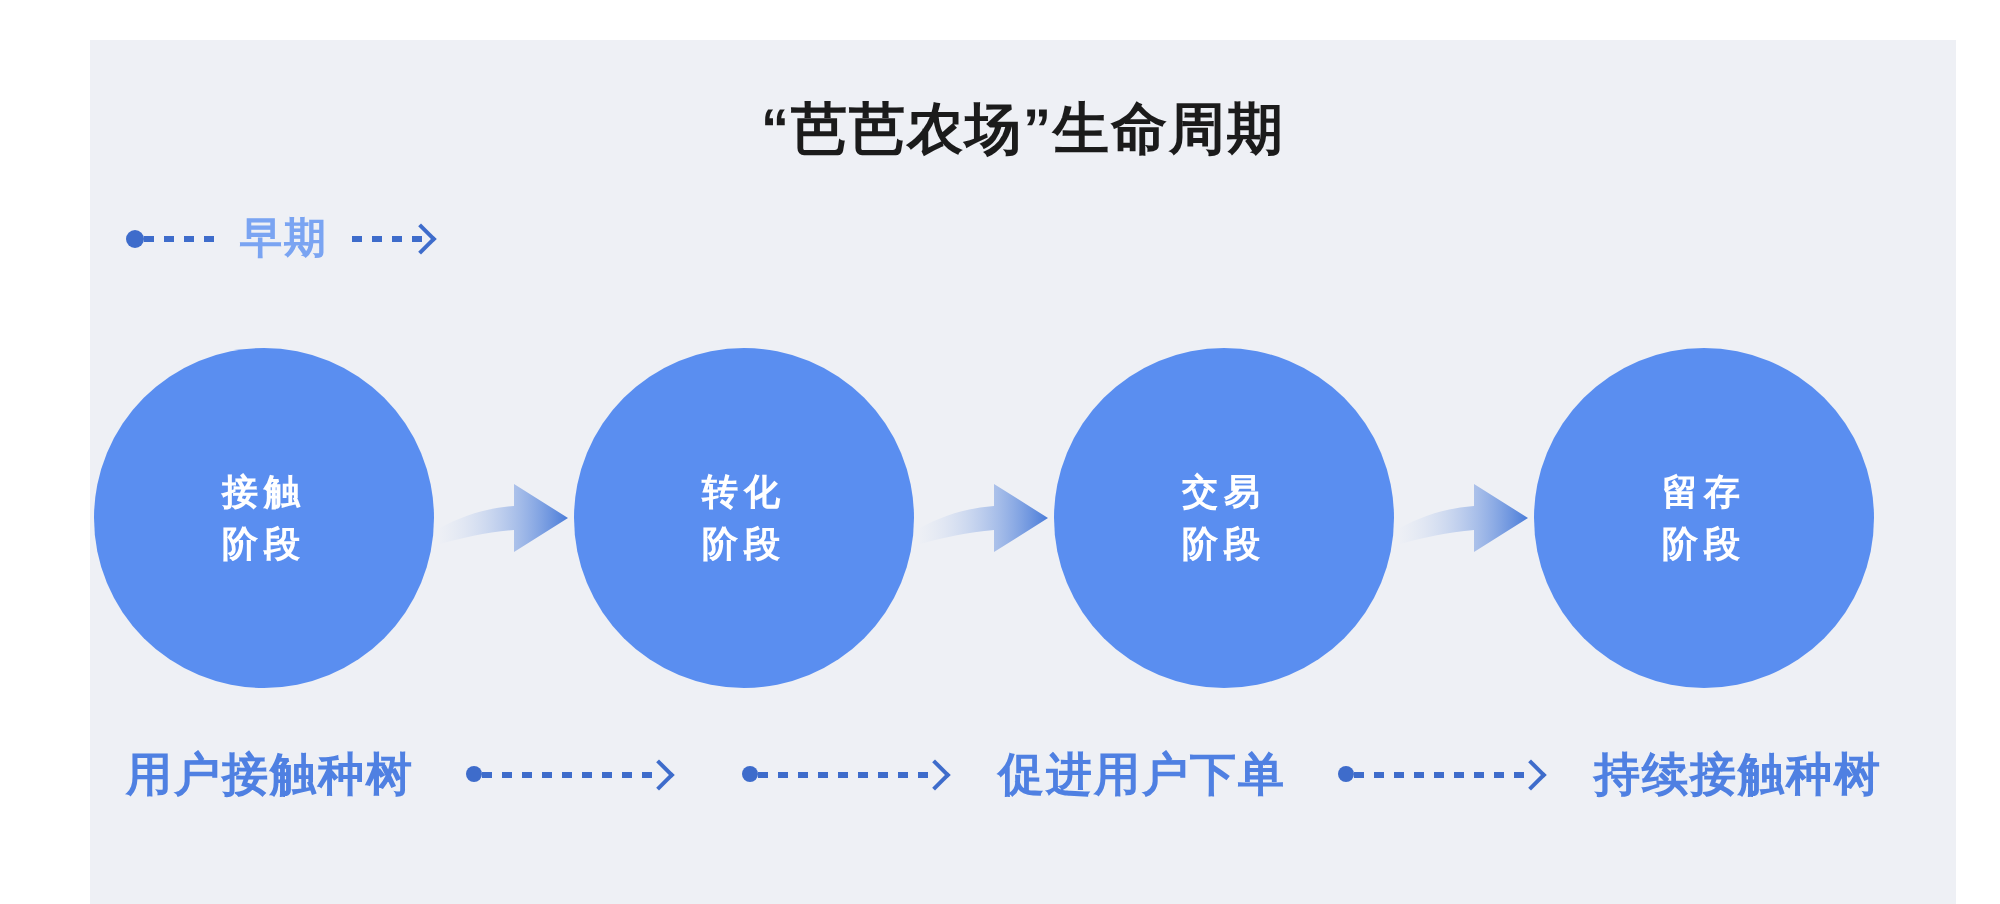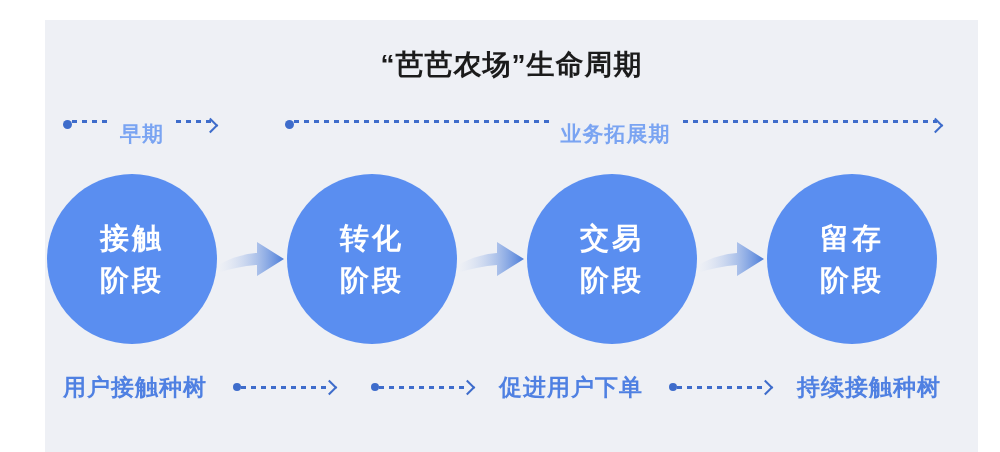--- a/index.html
+++ b/index.html
@@ -12,21 +12,21 @@
     position:absolute;left:45px;top:20px;width:933px;height:448px;
     background:#eef0f5;
     text-decoration:underline;
   }
   .title{
     position:absolute;left:0;top:26px;width:100%;
     text-align:center;font-size:28px;font-weight:bold;color:#1b1b1b;
     letter-spacing:1px;
   }
   
-  .tl-seg{position:absolute;top:100px;height:26px;display:flex;}
+  .tl-seg{position:absolute;top:86px;height:26px;display:flex;align-items:center;}
   .tl-seg1{left:18px;width:152px;}
   .tl-seg2{left:240px;width:656px;}
   .dot{width:9px;height:9px;border-radius:50%;background:#3e6ccb;flex:0 0 auto;}
   .dash{
     height:3px;flex:1 1 auto;
     background-image:repeating-linear-gradient(to right,#3e6ccb 0 5px,transparent 5px 10px);
     background-position:left center;background-repeat:repeat-x;
   }
   .dash.fix36{flex:0 0 36px;}
   .chev{
@@ -39,21 +39,21 @@
     letter-spacing:1px;white-space:nowrap;
   }
   
   .circles{
     position:absolute;left:2px;top:152px;width:892px;height:174px;
     display:flex;align-items:center;
   }
   .circle{
     flex:0 0 auto;width:170px;height:170px;border-radius:50%;background:#5a8ef0;
     display:flex;flex-direction:column;align-items:center;justify-content:center;
-    color:#ffffff;font-size:29px;font-weight:bold;letter-spacing:3px;line-height:1.45;
+    color:#ffffff;font-size:18px;font-weight:bold;letter-spacing:3px;line-height:1.45;
   }
   .arrow-wrap{flex:0 0 70px;display:flex;align-items:center;justify-content:center;}
   
   .notes{
     position:absolute;left:18px;top:352px;width:878px;height:30px;
     display:flex;align-items:center;gap:16px;
   }
   .note-label{
     flex:0 0 auto;font-size:23px;font-weight:bold;color:#4f80e2;
     letter-spacing:1px;white-space:nowrap;
@@ -69,27 +69,20 @@
   <div class="title">“芭芭农场”生命周期</div>
 
   <div class="tl-seg tl-seg1">
     <span class="dot"></span>
     <span class="dash fix36"></span>
     <span class="tl-label">早期</span>
     <span class="dash fix36"></span>
     <span class="chev"></span>
   </div>
 
-  <div class="tl-seg tl-seg2">
-    <span class="dot"></span>
-    <span class="dash"></span>
-    <span class="tl-label">业务拓展期</span>
-    <span class="dash"></span>
-    <span class="chev"></span>
-  </div>
 
   <div class="circles">
 
     <div class="circle">
       <span>接触</span>
       <span>阶段</span>
     </div>
 
     <div class="arrow-wrap">
       <svg width="66" height="46" viewBox="0 0 66 46">

